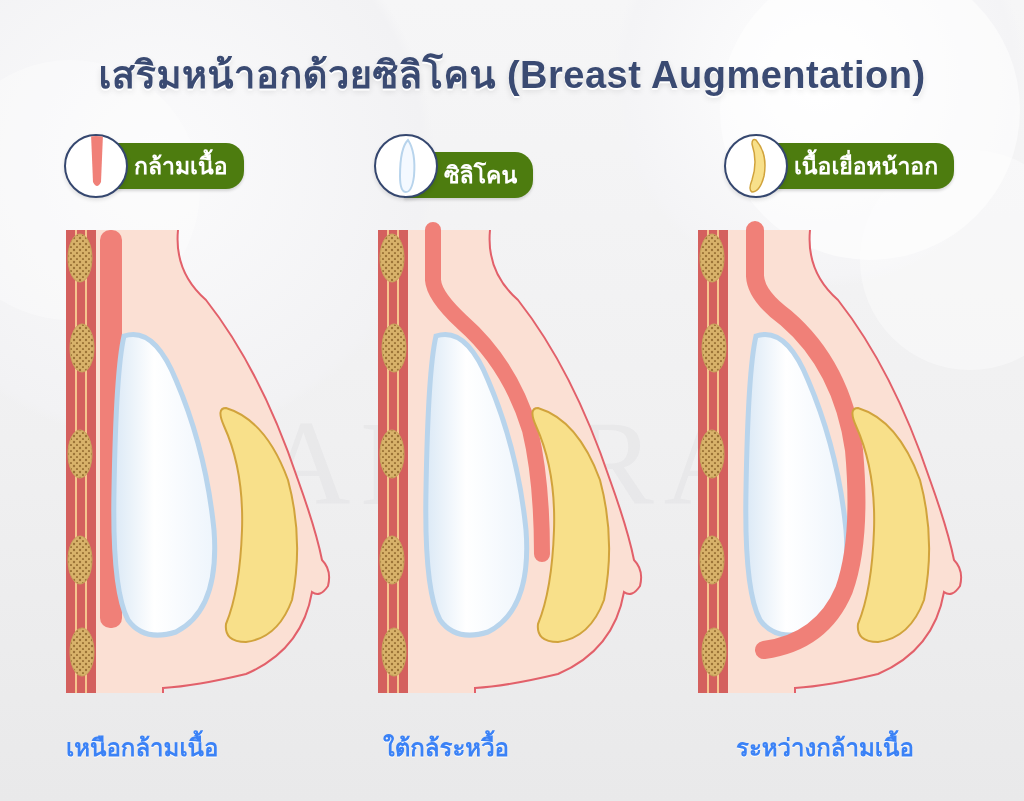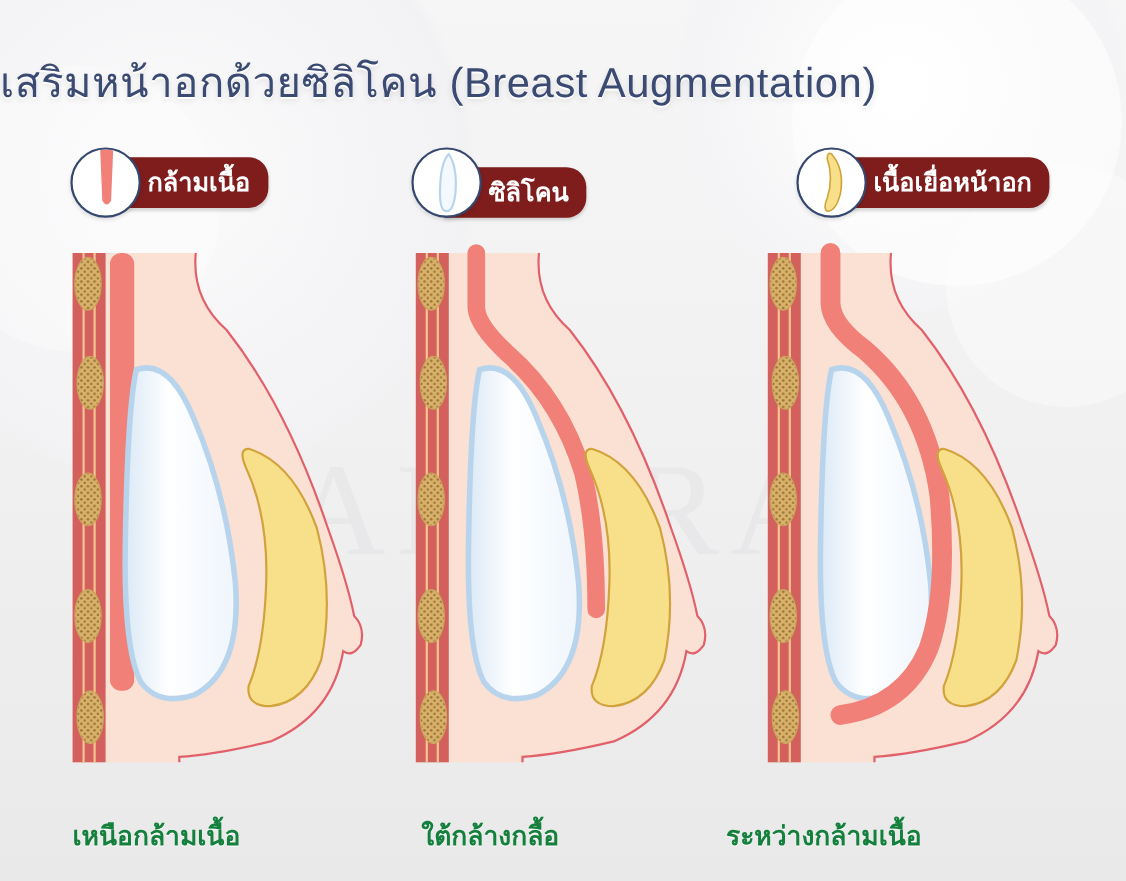--- a/index.html
+++ b/index.html
@@ -5,42 +5,41 @@
     html, body { margin: 0; padding: 0; }
     body {
       width: 1024px; height: 801px; overflow: hidden; position: relative;
       background: radial-gradient(circle at 80% 10%, #ffffff 0, #f4f4f6 18%, transparent 19%),
                   radial-gradient(circle at 15% 20%, #fbfbfc 0, #f2f2f4 25%, transparent 26%),
                   linear-gradient(180deg, #f6f6f7 0%, #f0f0f1 55%, #e9e9ea 100%);
       font-family: "Liberation Sans", "DejaVu Sans", sans-serif;
     }
     .bokeh { position: absolute; border-radius: 50%; background: rgba(255,255,255,0.55); }
     .title {
-      position: absolute; left: 0; top: 44px; width: 1024px; text-align: left;
-      font-size: 38px; font-weight: normal; color: #3a4a72; letter-spacing: 0.5px;
+      position: absolute; left: 0; top: 44px; width: 1024px; text-align: center;
+      font-size: 38px; font-weight: bold; color: #3a4a72; letter-spacing: 0.5px;
       text-shadow: 0 2px 0 #ffffff, 0 3px 6px rgba(0,0,0,0.12);
     }
     .legend {
       position: absolute; top: 134px; height: 64px; display: flex; align-items: center;
     }
     .legend .pill {
-      height: 46px; background: #7f1d1d; border-radius: 0 18px 18px 0; color: #fff;
+      height: 46px; background: #4d7c0f; border-radius: 0 18px 18px 0; color: #fff;
       font-size: 23px; font-weight: bold; display: flex; align-items: center;
       padding: 0 16px 0 40px; margin-left: -34px; box-shadow: 0 2px 3px rgba(0,0,0,0.15);
     }
     .legend .circ {
       width: 60px; height: 60px; border-radius: 50%; background: #fff;
       border: 2px solid #35476f; position: relative; z-index: 2; overflow: hidden;
       box-shadow: 0 2px 4px rgba(0,0,0,0.12);
     }
     .legend svg { position: absolute; left: 0; top: 0; }
     .caption {
-      position: absolute; top: 728px; font-size: 24px; color: #15803d; font-weight: bold;
+      position: absolute; top: 728px; font-size: 24px; color: #3b82f6; font-weight: bold;
       text-shadow: 0 1px 0 #fff;
-      margin-top: 12px;
     }
     .diagram { position: absolute; left: 0; top: 0; }
     .watermark {
       position: absolute; top: 395px; left: 0; width: 1024px; text-align: center;
       font-family: "Liberation Serif", serif; font-size: 120px; letter-spacing: 10px;
       color: rgba(210,210,215,0.25); pointer-events: none; white-space: nowrap;
     }
   </style>
 </head>
 <body>
@@ -132,14 +131,14 @@
     <use href="#skin" fill="#fbe0d4"></use>
     <use href="#skinline" fill="none" stroke="#e2606a" stroke-width="2"></use>
     <use href="#ribs"></use>
     <use href="#implant" fill="url(#implantGrad)" stroke="#b8d4ec" stroke-width="5"></use>
     <path d="M57 0 L57 46 Q58 66 88 88 Q144 136 156 220 Q164 310 146 360 Q124 412 66 420" fill="none" stroke="#f08078" stroke-width="18" stroke-linecap="round"></path>
     <use href="#gland" fill="#f8e08a" stroke="#d1a33c" stroke-width="2"></use>
   </g>
 </svg>
 
 <div class="caption" style="left:66px;">เหนือกล้ามเนื้อ</div>
-<div class="caption" style="left:383px;">ใต้กล้างกลื้อ</div>
-<div class="caption" style="left:660px;">ระหว่างกล้ามเนื้อ</div>
+<div class="caption" style="left:383px;">ใต้กล้ระหวื้อ</div>
+<div class="caption" style="left:736px;">ระหว่างกล้ามเนื้อ</div>
 
 </body></html>

